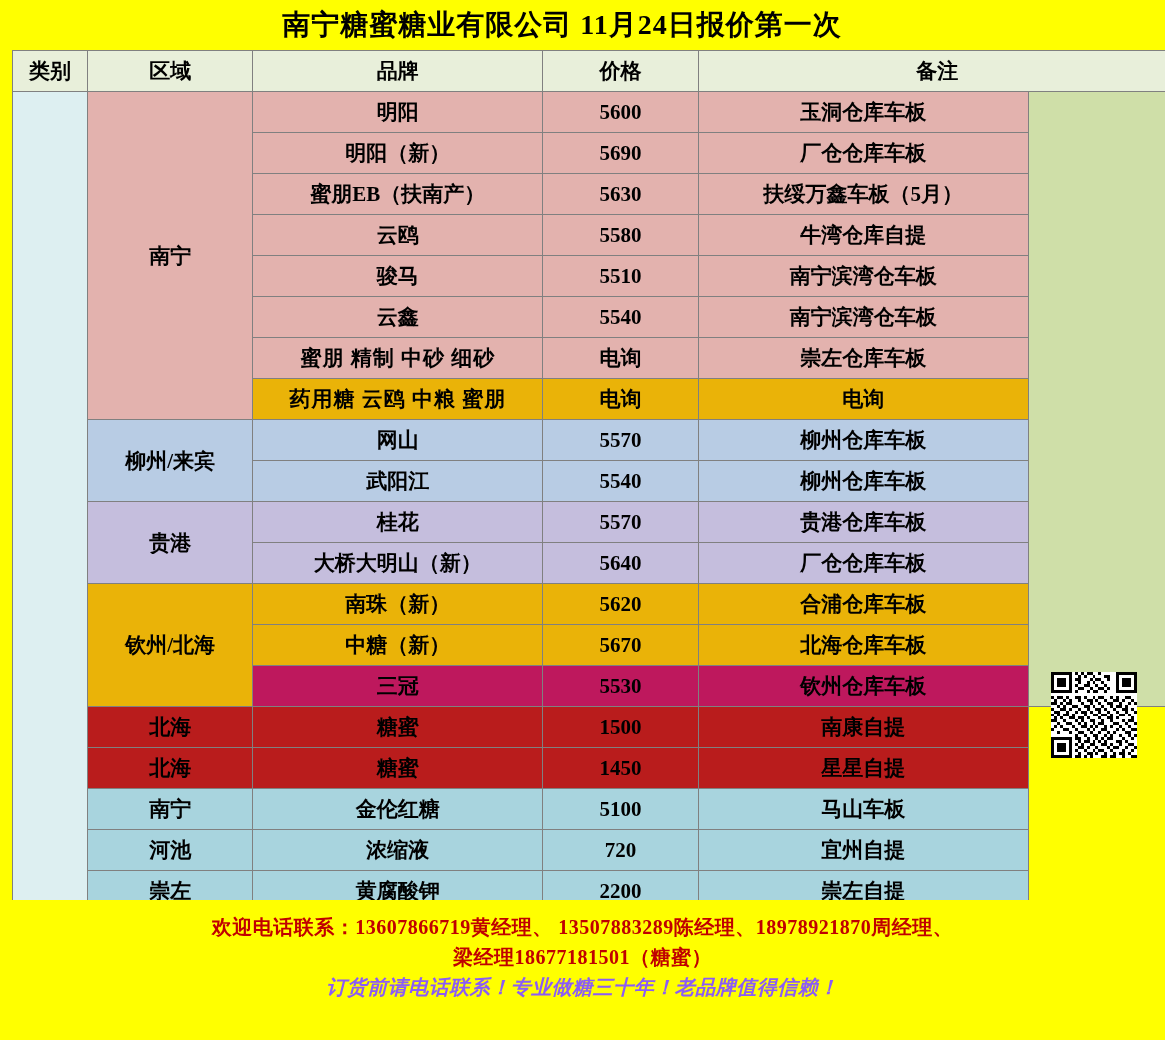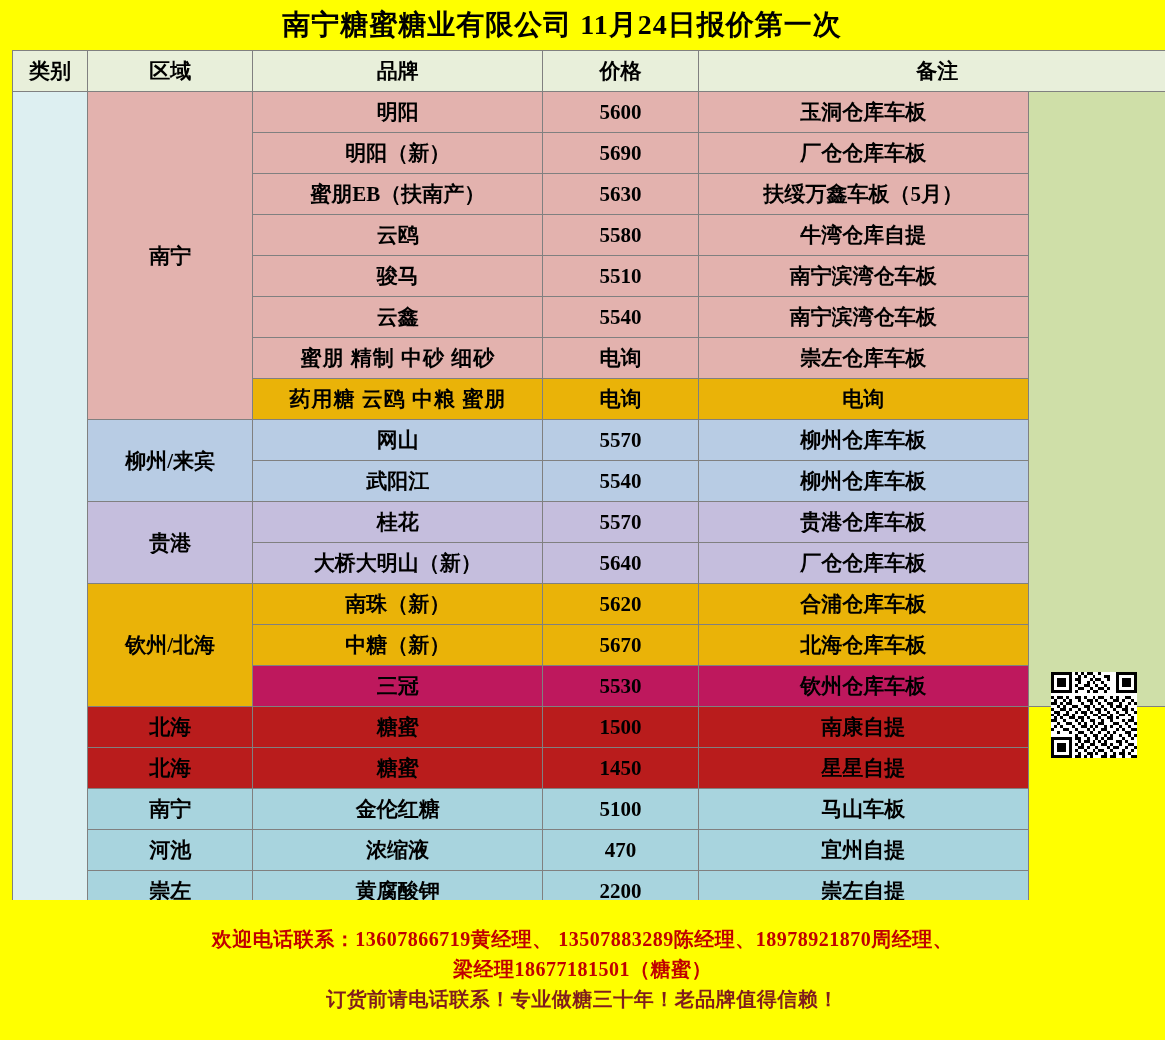--- a/index.html
+++ b/index.html
@@ -104,32 +104,33 @@
 
   
   .footer {
     position: absolute;
     left: 0;
     top: 900px;
     width: 1165px;
     height: 140px;
     background: #ffff00;
     text-align: center;
-    padding-top: 24px;
+    padding-top: 12px;
     box-sizing: border-box;
   }
   .footer .line {
     font-size: 20px;
     font-weight: bold;
     color: #c00000;
     line-height: 30px;
     letter-spacing: 0.5px;
   }
   .footer .line.black {
-    color: #7f1d1d;
+    color: #8b5cf6;
+    font-style: italic;
   }
 </style>
 </head>
 <body>
 
 <div class="page">
 
   <div class="title-bar">
     <div class="title-text">南宁糖蜜糖业有限公司  11月24日报价第一次</div>
   </div>
@@ -254,21 +255,21 @@
       </tr>
       <tr>
         <td class="bg-teal2 red region-cell">南宁</td>
         <td class="bg-teal2 red">金伦红糖</td>
         <td class="bg-teal2 red">5100</td>
         <td class="bg-teal2 red">马山车板</td>
       </tr>
       <tr>
         <td class="bg-teal2 red region-cell">河池</td>
         <td class="bg-teal2 red">浓缩液</td>
-        <td class="bg-teal2 red">470</td>
+        <td class="bg-teal2 red">720</td>
         <td class="bg-teal2 red">宜州自提</td>
       </tr>
       <tr>
         <td class="bg-teal2 red region-cell">崇左</td>
         <td class="bg-teal2 red">黄腐酸钾</td>
         <td class="bg-teal2 red">2200</td>
         <td class="bg-teal2 red">崇左自提</td>
       </tr>
     </tbody>
       </table>

